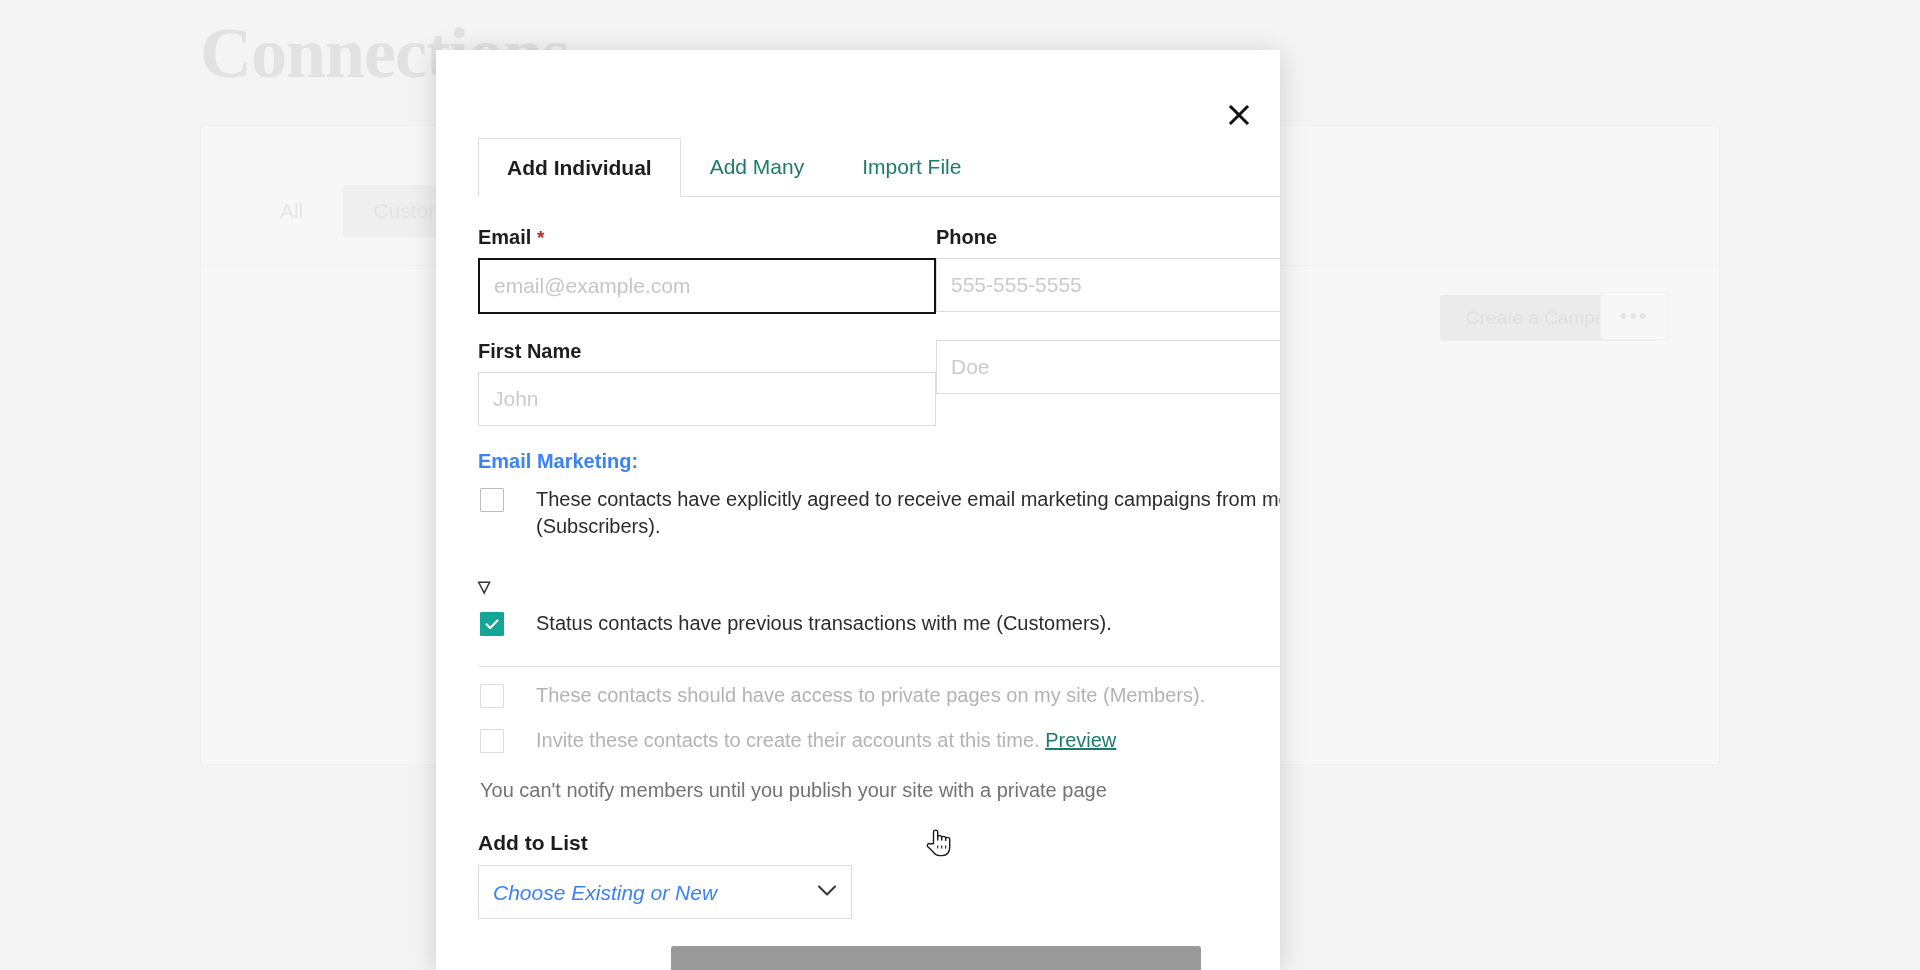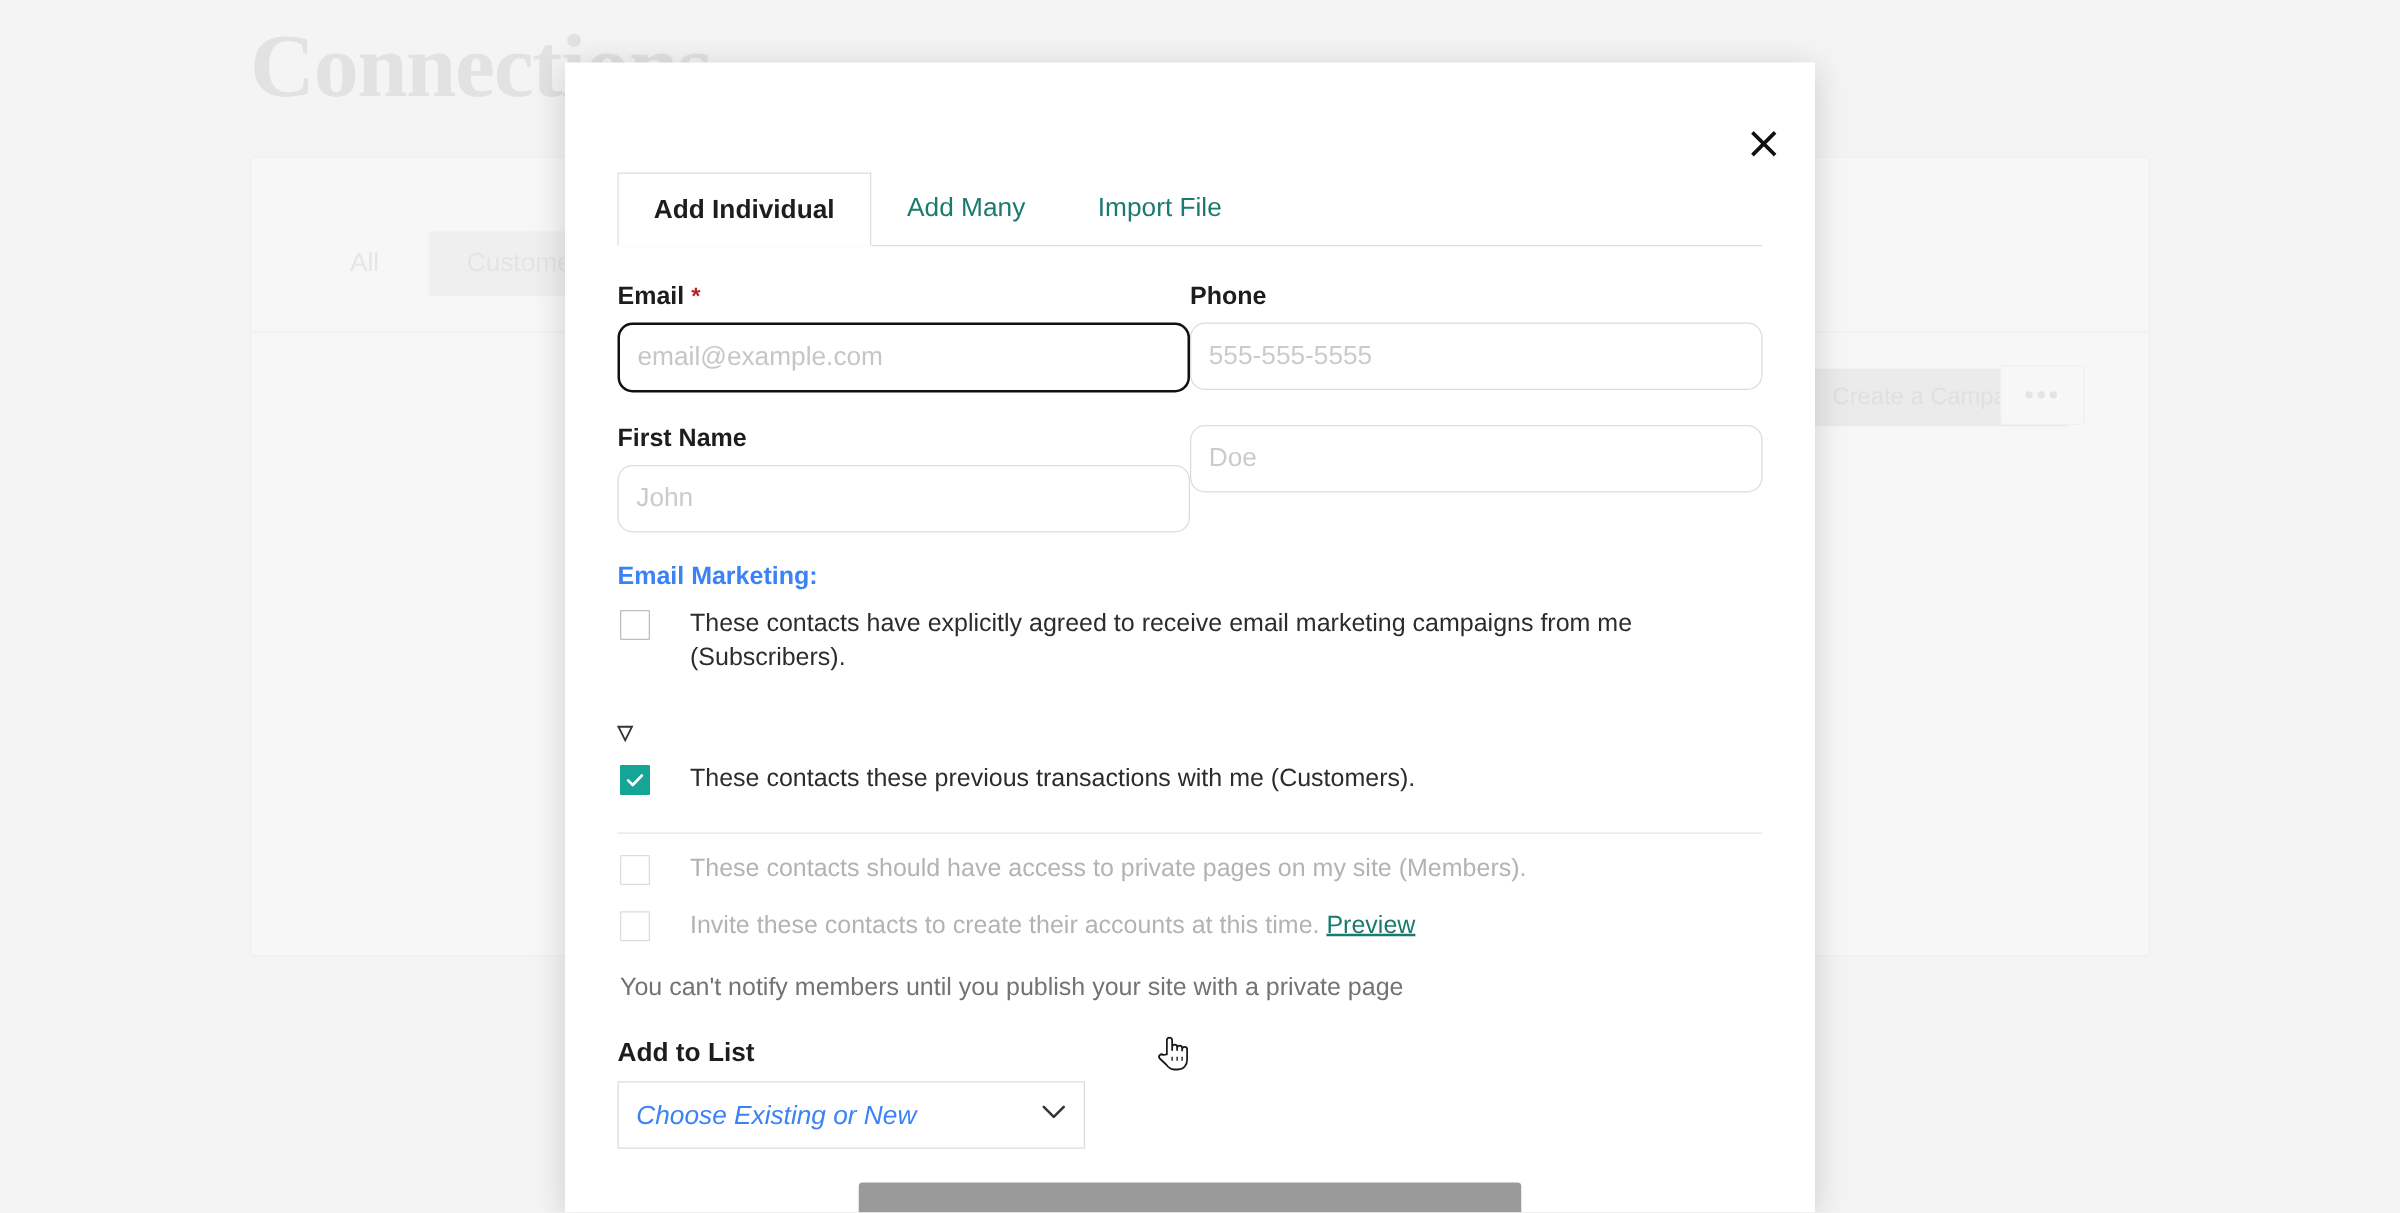--- a/index.html
+++ b/index.html
@@ -41,22 +41,22 @@
     border-radius: 3px; background: #f7f7f7;
     display: flex; align-items: center; justify-content: center;
     color: #e4e4e4; font-size: 22px; letter-spacing: 2px;
   }
   .bg-rowline {
     position: absolute; left: 200px; height: 1px; background: #f0f0f0;
   }
 
   
   .modal {
-    position: absolute; left: 452px; top: 50px;
-    width: 1000px; height: 920px;
+    position: absolute; left: 436px; top: 50px;
+    width: 844px; height: 920px;
     background: #ffffff;
     box-shadow: 0 4px 26px rgba(0,0,0,0.16);
     overflow: hidden;
   }
   .modal-close {
     position: absolute; right: 24px; top: 48px;
     width: 34px; height: 34px;
     display: flex; align-items: center; justify-content: center;
     cursor: pointer; background: none; border: none;
   }
@@ -89,21 +89,21 @@
   .flabel {
     font-size: 20px; font-weight: 700; color: #1d1d1d;
     margin-bottom: 9px; display: block;
   }
   .req { color: #b3272d; font-size: 19px; font-weight: 700; }
 
   .finput {
     width: 100%; height: 54px;
     border: 1px solid #dcdcdc; background: #fff;
     font-size: 21px; color: #2b2b2b; padding: 0 14px;
-    font-family: "Liberation Sans", sans-serif; border-radius: 12px;
+    font-family: "Liberation Sans", sans-serif; border-radius: 0;
     outline: none;
   }
   .finput::placeholder { color: #cbcbcb; }
   .finput.focused {
     border: 2px solid #111; height: 56px;
   }
   .finput.focused::placeholder { color: #c6c6c6; }
 
   .row-gap { height: 26px; }
 
@@ -241,21 +241,21 @@
       <div class="section-head">
         <span class="caret">▽</span>
       </div>
 
       <div class="chk-row">
         <div class="chk checked">
           <svg width="16" height="16" viewBox="0 0 16 16">
             <path d="M2.5 8.3 L6.2 12 L13.5 4.4" stroke="#ffffff" stroke-width="2.1" fill="none" stroke-linecap="round" stroke-linejoin="round"></path>
           </svg>
         </div>
-        <div class="chk-text">These contacts these previous transactions with me (Customers).</div>
+        <div class="chk-text">Status contacts have previous transactions with me (Customers).</div>
       </div>
 
       <div class="divider"></div>
 
       <div class="chk-row">
         <div class="chk disabled"></div>
         <div class="chk-text muted">These contacts should have access to private pages on my site (Members).</div>
       </div>
 
       <div class="chk-row">

